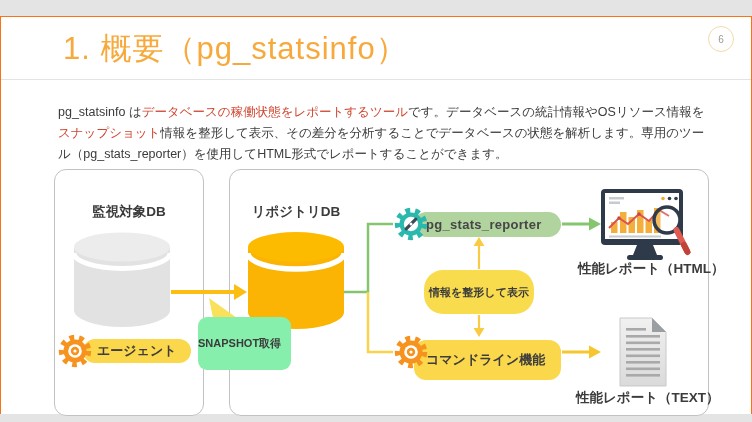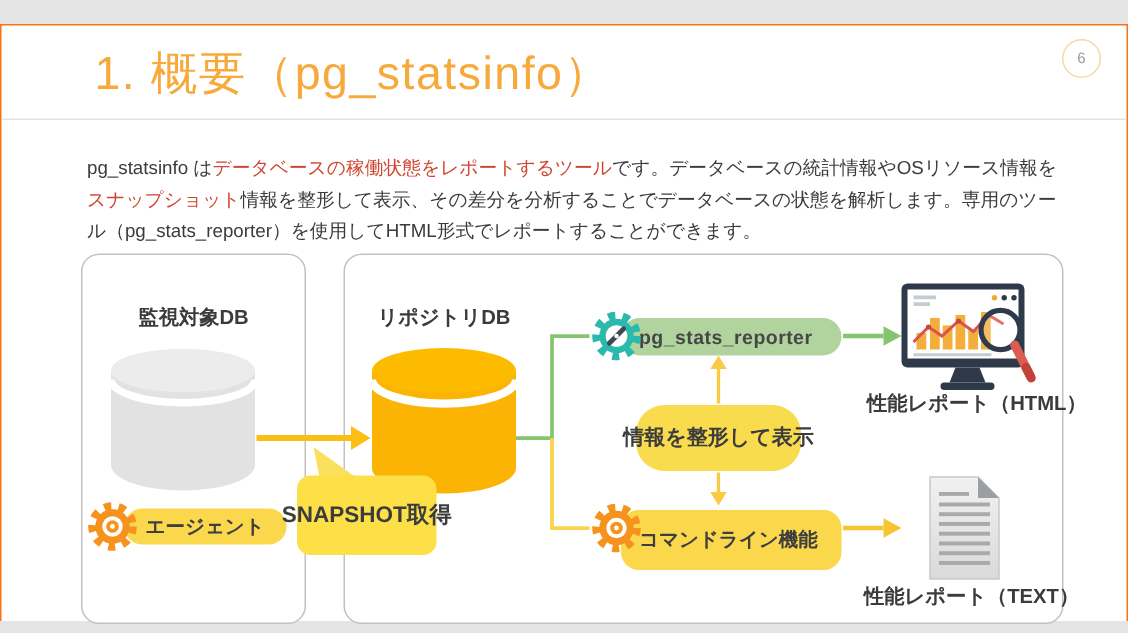--- a/index.html
+++ b/index.html
@@ -37,24 +37,24 @@
 
   
   .pill{position:absolute;display:flex;align-items:center;justify-content:flex-start;z-index:4;
         font-weight:700;color:#3e3e3e;font-size:13px;white-space:nowrap;}
   .pill-agent{left:82px;top:322px;width:108px;height:24px;border-radius:12px;background:#FAD74B;padding-left:14px;}
   .pill-reporter{left:413px;top:195px;width:147px;height:25px;border-radius:13px;background:#B1D49F;
                  color:#464646;padding-left:12px;letter-spacing:.3px;}
   .pill-cli{left:413px;top:323px;width:147px;height:40px;border-radius:12px;background:#FAD74B;padding-left:12px;}
   .info-box{position:absolute;left:423px;top:253px;width:110px;height:44px;border-radius:19px;
             background:#F9DC4E;display:flex;align-items:center;justify-content:center;
-            font-size:14px;font-weight:700;color:#3c3c3c;z-index:4;white-space:nowrap;}
+            font-size:11px;font-weight:700;color:#3c3c3c;z-index:4;white-space:nowrap;}
   .callout{position:absolute;left:197px;top:300px;width:93px;height:53px;border-radius:9px;
-           background:#fde047;display:flex;align-items:center;justify-content:center;
-           font-size:15px;font-weight:700;color:#3c3c3c;z-index:6;white-space:nowrap;}
+           background:#86efac;display:flex;align-items:center;justify-content:flex-start;
+           font-size:11px;font-weight:700;color:#3c3c3c;z-index:6;white-space:nowrap;}
   .callout-tail{left:200px;top:280px;z-index:6;}
 
   .icon-label{position:absolute;z-index:4;font-size:13.5px;font-weight:700;color:#3b3b3b;
               text-align:center;white-space:nowrap;}
   .label-html{left:577px;top:243px;width:135px;}
   .label-text{left:575px;top:372px;width:135px;}
 
   .bottom-strip{position:absolute;left:0;top:414px;width:752px;height:8px;background:#e4e4e4;}
 </style>
 </head>

